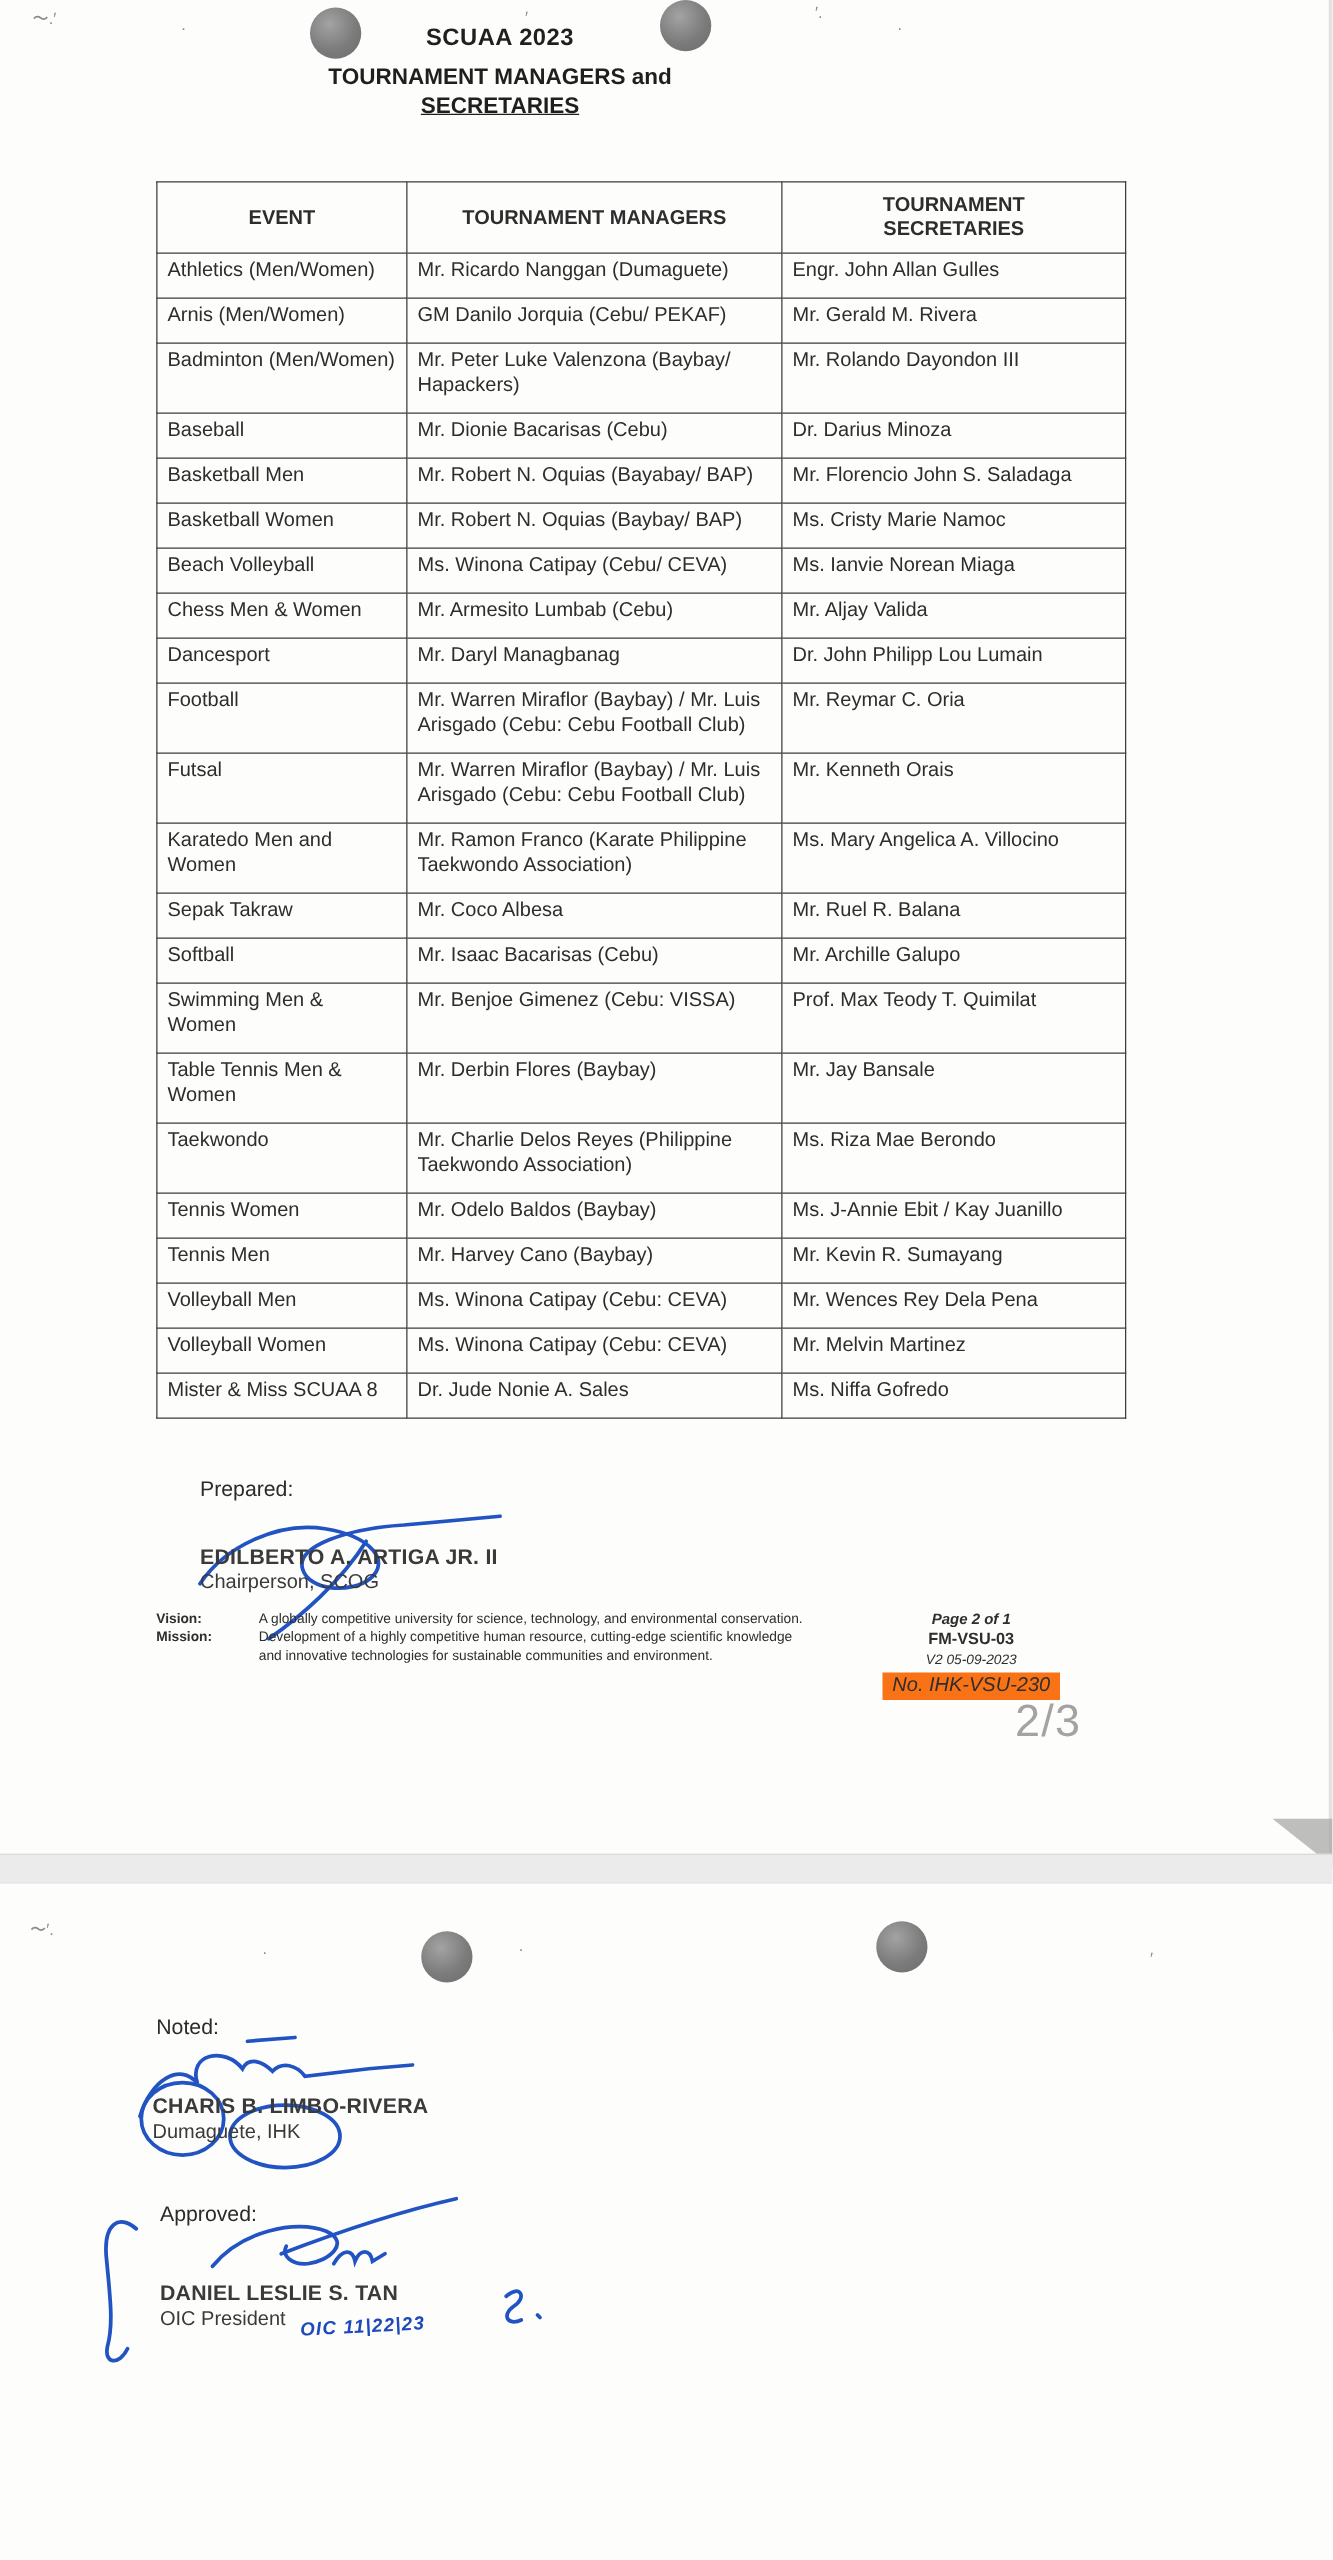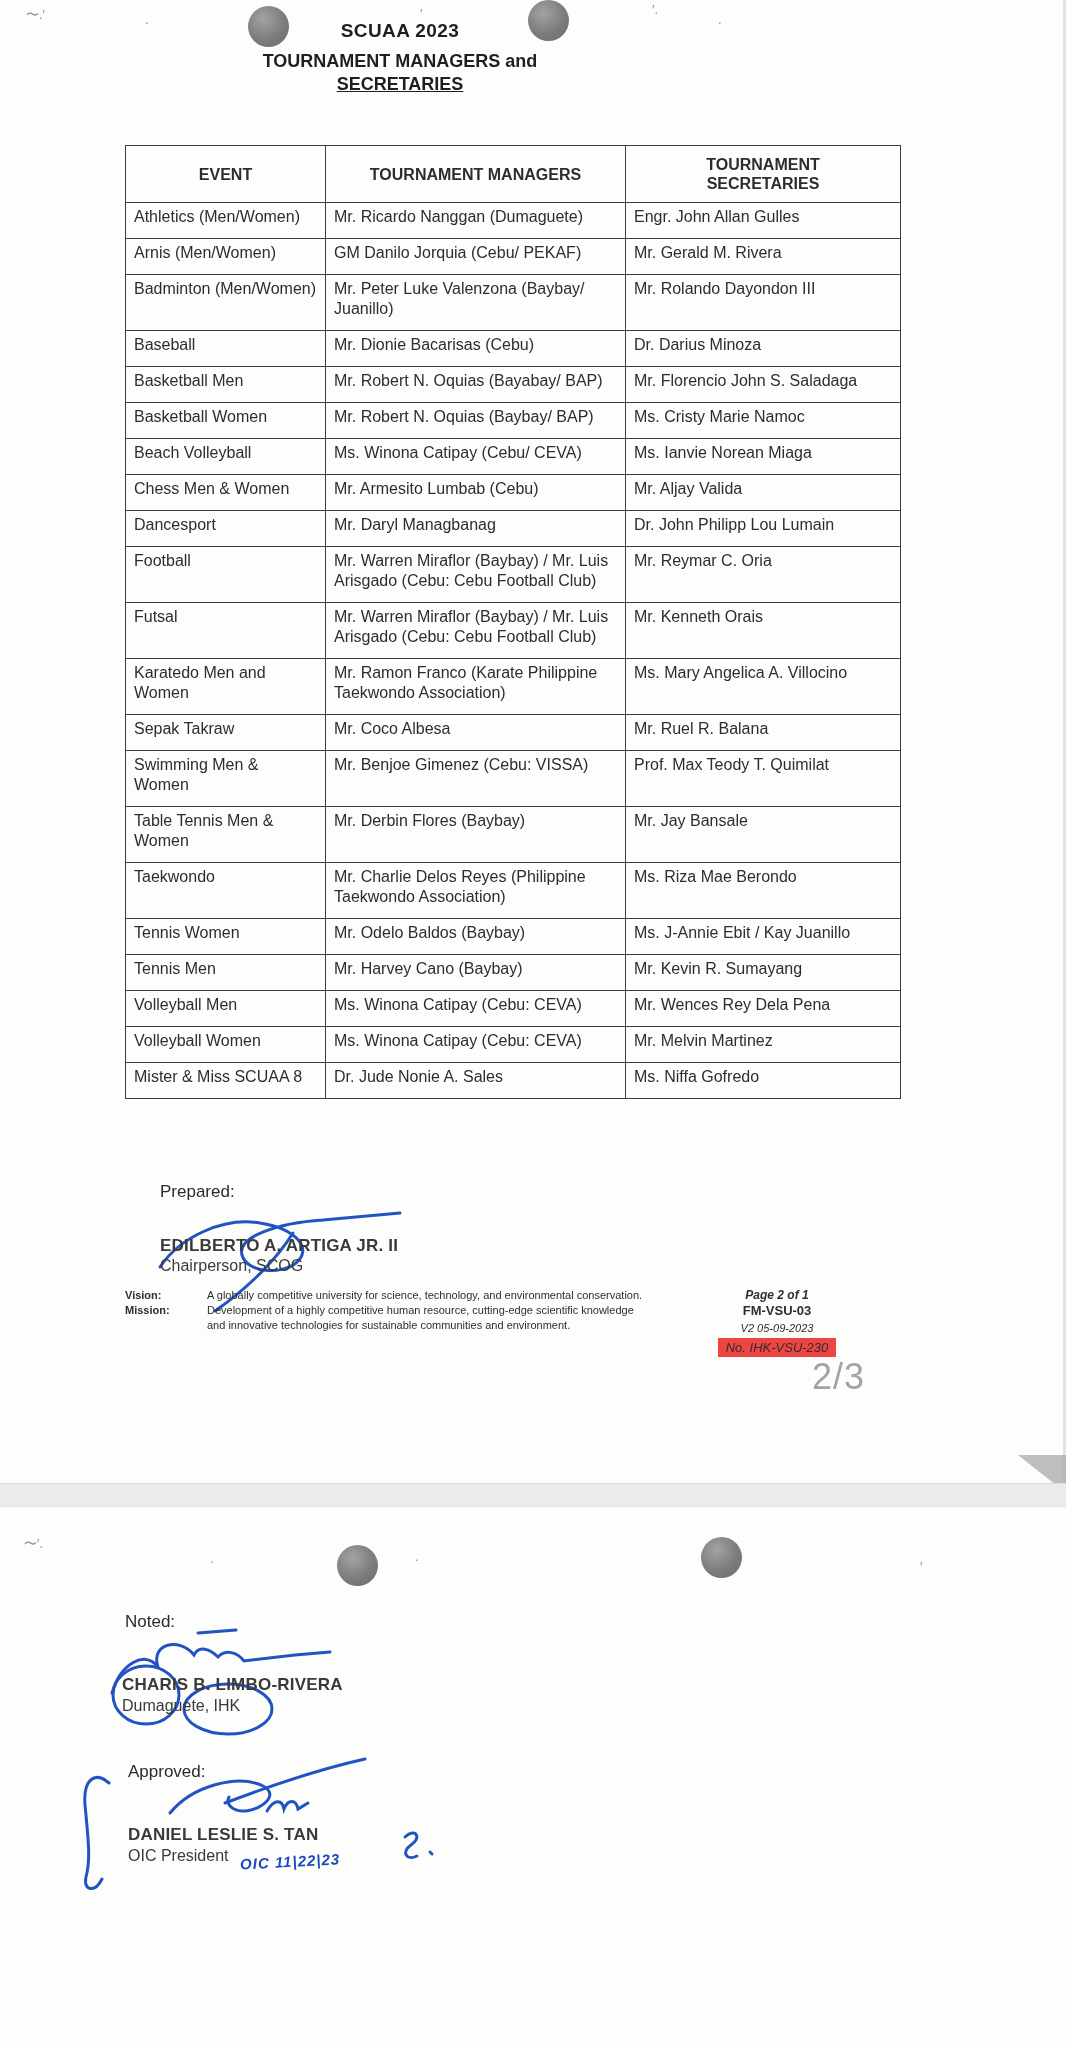--- a/index.html
+++ b/index.html
@@ -30,21 +30,21 @@
   .sig-svg   { position:absolute; overflow:visible; }
   .sig-svg path, .sig-svg ellipse, .sig-svg line { fill:none; stroke:#2253c3; stroke-width:3; stroke-linecap:round; }
 
   .footer { position:absolute; top:1288px; left:125px; width:780px; display:flex; }
   .footer .labels { width:82px; font-size:11px; font-weight:bold; color:#2e2e2e; line-height:15px; }
   .footer .texts  { width:445px; font-size:11px; color:#2e2e2e; line-height:15px; }
   .footer .formbox { width:180px; margin-left:35px; text-align:center; color:#2e2e2e; }
   .formbox .pginfo { font-size:12px; font-style:italic; font-weight:bold; }
   .formbox .fcode  { font-size:13px; font-weight:bold; margin-top:1px; }
   .formbox .fver   { font-size:11px; font-style:italic; margin-top:4px; }
-  .formbox .fno    { display:inline-block; font-size:13px; font-style:italic; background:#ef4444; padding:2px 8px; margin-top:4px; }
+  .formbox .fno    { display:inline-block; font-size:16px; font-style:italic; background:#f97316; padding:2px 8px; margin-top:4px; }
 
   .page-indicator { position:absolute; top:1356px; left:755px; width:110px; text-align:right;
                     font-size:36px; color:#a3a3a3; font-weight:400; letter-spacing:1px; }
 
   .band { position:absolute; top:1483px; left:0; width:1066px; height:24px; background:#ebebeb; border-top:1px solid #dcdcdc; border-bottom:1px solid #e3e3e3; }
   .curl { position:absolute; top:1455px; right:0; width:0; height:0;
           border-top:38px solid #a8a8a8; border-left:48px solid transparent; opacity:.75; }
 
   .hand-date { position:absolute; font-size:15px; font-weight:bold; font-style:italic; color:#1e49bd; transform:rotate(-3deg); letter-spacing:1px; }
 </style>
@@ -88,21 +88,21 @@
           <td>Mr. Ricardo Nanggan (Dumaguete)</td>
           <td>Engr. John Allan Gulles</td>
         </tr>
         <tr>
           <td>Arnis (Men/Women)</td>
           <td>GM Danilo Jorquia (Cebu/ PEKAF)</td>
           <td>Mr. Gerald M. Rivera</td>
         </tr>
         <tr>
           <td>Badminton (Men/Women)</td>
-          <td>Mr. Peter Luke Valenzona (Baybay/ Juanillo)</td>
+          <td>Mr. Peter Luke Valenzona (Baybay/ Hapackers)</td>
           <td>Mr. Rolando Dayondon III</td>
         </tr>
         <tr>
           <td>Baseball</td>
           <td>Mr. Dionie Bacarisas (Cebu)</td>
           <td>Dr. Darius Minoza</td>
         </tr>
         <tr>
           <td>Basketball Men</td>
           <td>Mr. Robert N. Oquias (Bayabay/ BAP)</td>
@@ -140,20 +140,25 @@
         </tr>
         <tr>
           <td>Karatedo Men and Women</td>
           <td>Mr. Ramon Franco (Karate Philippine Taekwondo Association)</td>
           <td>Ms. Mary Angelica A. Villocino</td>
         </tr>
         <tr>
           <td>Sepak Takraw</td>
           <td>Mr. Coco Albesa</td>
           <td>Mr. Ruel R. Balana</td>
+        </tr>
+        <tr>
+          <td>Softball</td>
+          <td>Mr. Isaac Bacarisas (Cebu)</td>
+          <td>Mr. Archille Galupo</td>
         </tr>
         <tr>
           <td>Swimming Men &amp;
 Women</td>
           <td>Mr. Benjoe Gimenez (Cebu: VISSA)</td>
           <td>Prof. Max Teody T. Quimilat</td>
         </tr>
         <tr>
           <td>Table Tennis Men &amp;
 Women</td>

